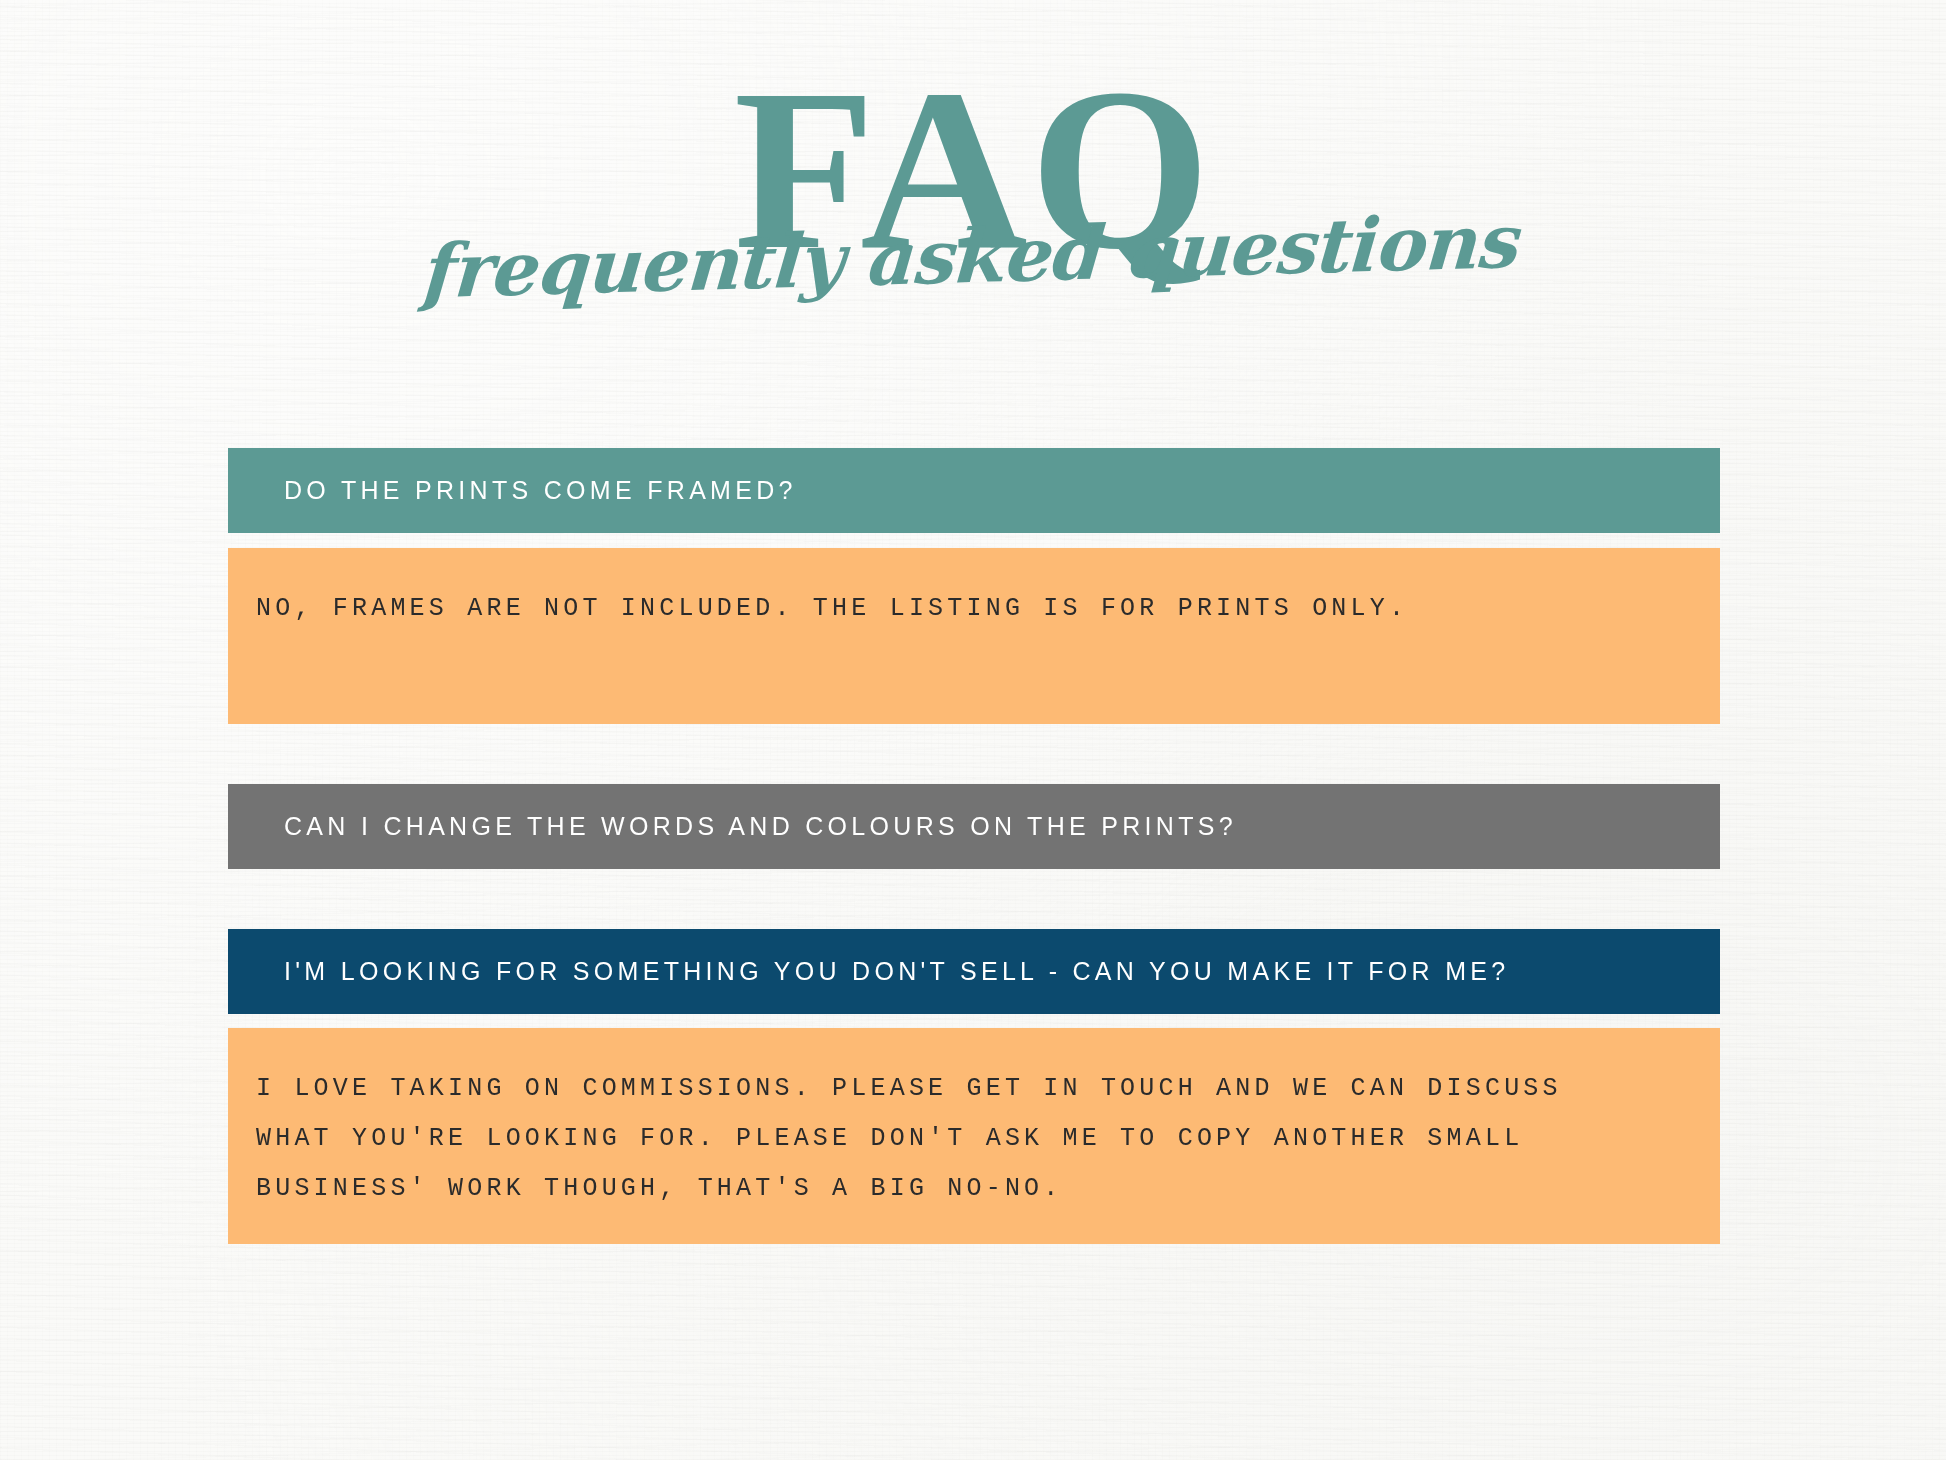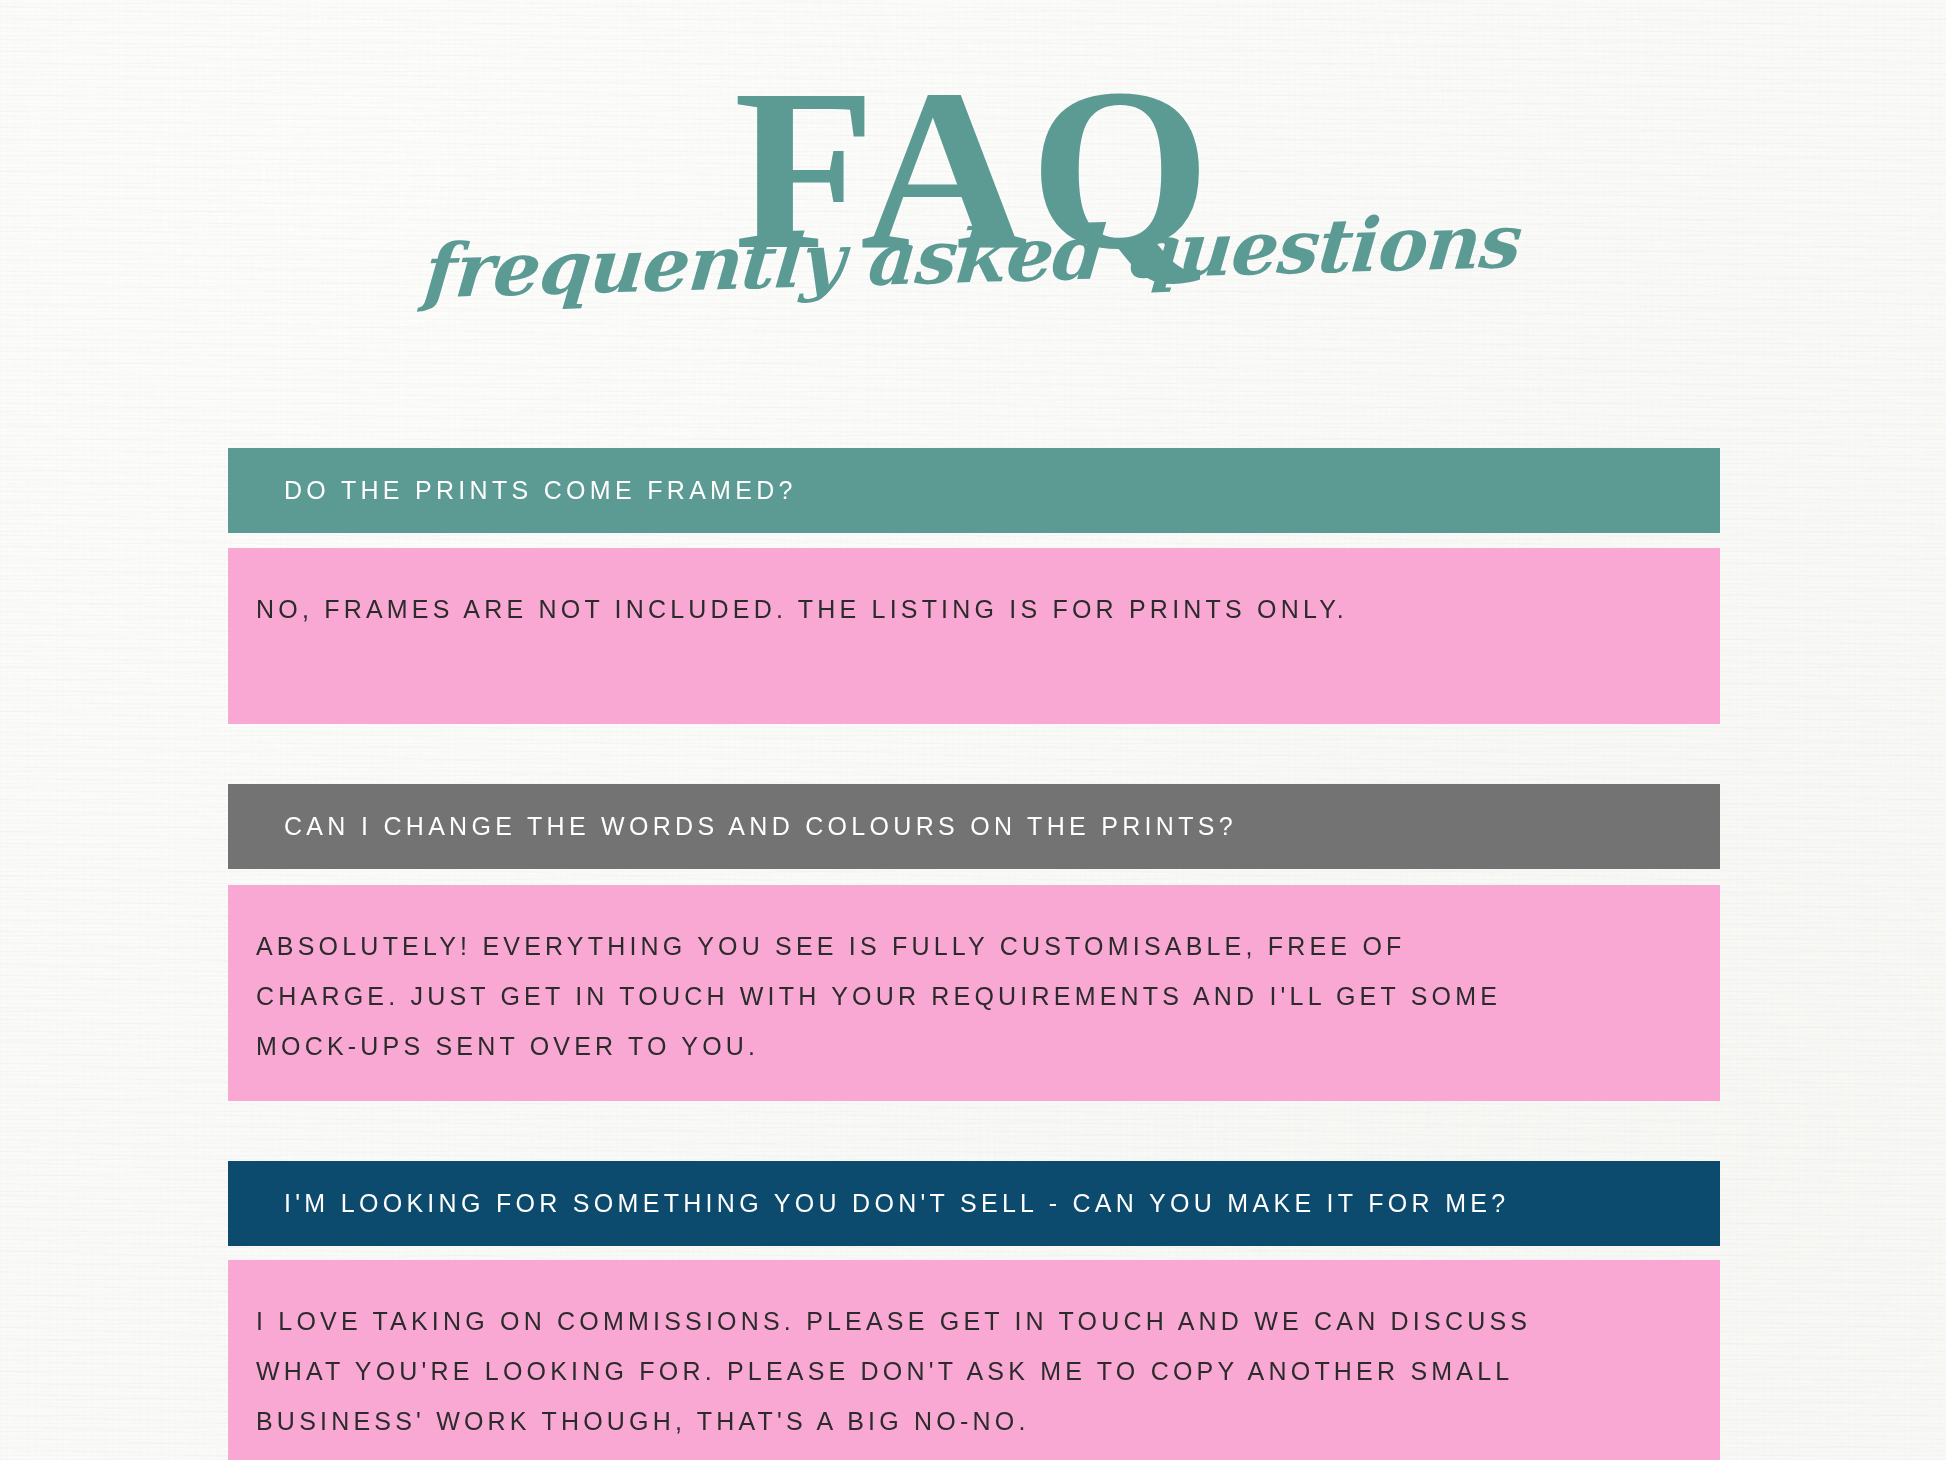--- a/index.html
+++ b/index.html
@@ -122,22 +122,23 @@
     font-size:25px;
     font-weight:400;
     letter-spacing:4.3px;
     color:#FFFFFF;
     white-space:nowrap;
     text-transform:uppercase;
     margin-left:28px;
   }
 
   .faq-answer {
-    background:#f9a8d4;
+    background:#fdba74;
     padding:36px 28px 30px 28px;
+    font-family:Liberation Mono, monospace;
   }
   .faq-answer .a-text {
     font-size:25px;
     font-weight:400;
     letter-spacing:4.2px;
     line-height:50px;
     color:#2B2B2B;
     text-transform:uppercase;
     display:block;
     white-space:pre-line;
@@ -168,25 +169,20 @@
       </div>
       <div class="faq-answer">
         <span class="a-text">NO, FRAMES ARE NOT INCLUDED. THE LISTING IS FOR PRINTS ONLY.</span>
       </div>
     </div>
 
     <div class="faq-item" id="faq-item-1">
       <div class="faq-question" id="faq-question-1" style="background-color: #737373;">
         <span class="q-text">CAN I CHANGE THE WORDS AND COLOURS ON THE PRINTS?</span>
       </div>
-      <div class="faq-answer">
-        <span class="a-text">ABSOLUTELY! EVERYTHING YOU SEE IS FULLY CUSTOMISABLE, FREE OF
-CHARGE. JUST GET IN TOUCH WITH YOUR REQUIREMENTS AND I'LL GET SOME
-MOCK-UPS SENT OVER TO YOU.</span>
-      </div>
     </div>
 
     <div class="faq-item" id="faq-item-2">
       <div class="faq-question" id="faq-question-2" style="background-color: #0c4a6e;">
         <span class="q-text">I'M LOOKING FOR SOMETHING YOU DON'T SELL - CAN YOU MAKE IT FOR ME?</span>
       </div>
       <div class="faq-answer">
         <span class="a-text">I LOVE TAKING ON COMMISSIONS. PLEASE GET IN TOUCH AND WE CAN DISCUSS
 WHAT YOU'RE LOOKING FOR. PLEASE DON'T ASK ME TO COPY ANOTHER SMALL
 BUSINESS' WORK THOUGH, THAT'S A BIG NO-NO.</span>

